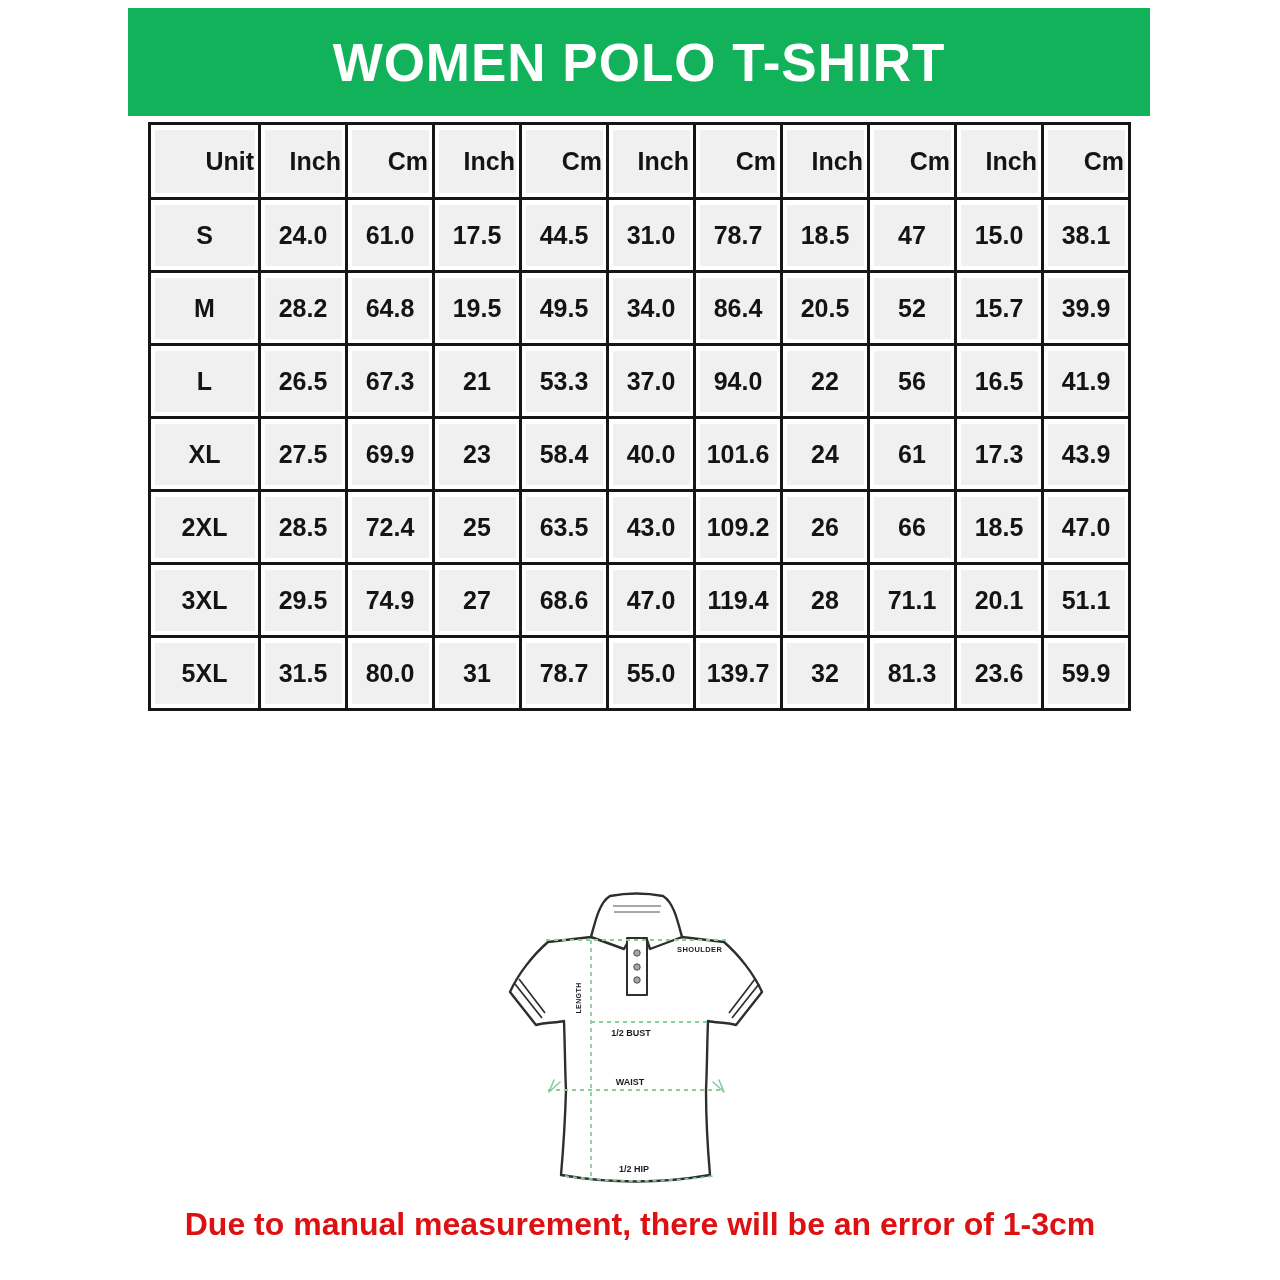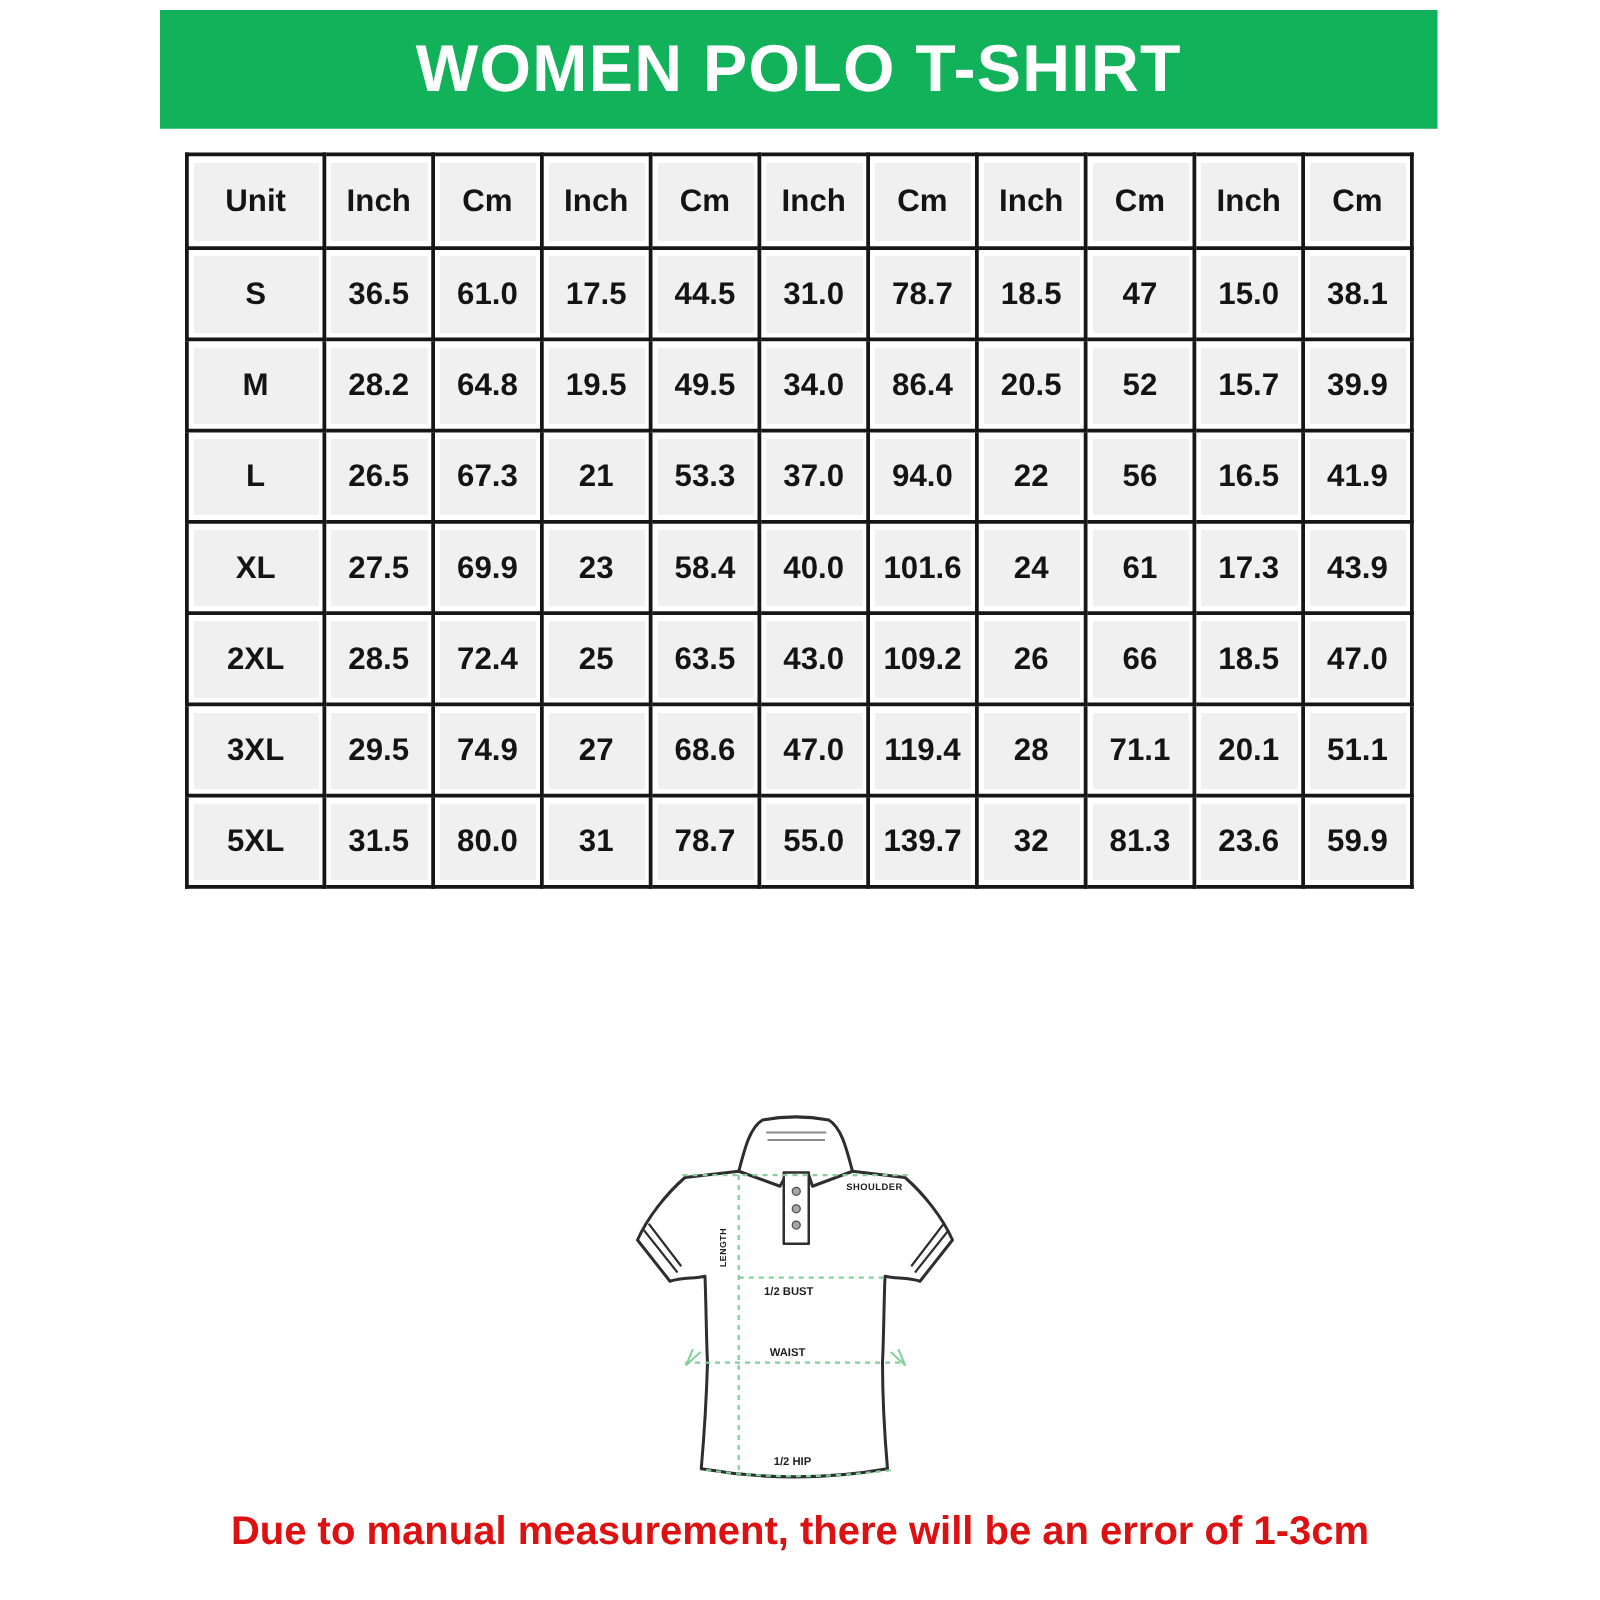--- a/index.html
+++ b/index.html
@@ -9,21 +9,21 @@
     background: #ffffff;
     font-family: "Liberation Sans", sans-serif;
     position: relative;
     overflow: hidden;
   }
   .page { position: relative; width: 1280px; height: 1280px; background: #ffffff; }
 
   
   .banner {
     position: absolute; left: 128px; top: 8px;
-    width: 1022px; height: 95px;
+    width: 1022px; height: 108px;
     background: #12b25b;
     display: flex; align-items: center; justify-content: center;
   }
   .banner-title {
     margin: 0;
     color: #ffffff;
     font-size: 53px;
     font-weight: 700;
     letter-spacing: 1px;
     white-space: nowrap;
@@ -43,21 +43,21 @@
     background-clip: content-box;
     padding: 5px 4px;
     text-align: center;
     vertical-align: middle;
     color: #141414;
     overflow: hidden;
   }
   .size-table thead th { height: 62px; }
   .size-table tbody td { height: 60px; }
   .group-row th { font-size: 26px; font-weight: 700; }
-  .unit-row th  { font-size: 25px; font-weight: 700; }
+  .unit-row th  { font-size: 25px; font-weight: 700; text-align: right; }
   .size-table tbody td { font-size: 25px; font-weight: 700; }
   .size-cell { font-weight: 700; }
 
   
   .shirt-wrap {
     position: absolute; left: 478px; top: 880px;
     width: 320px; height: 330px;
   }
   .shirt-wrap svg { display: block; width: 320px; height: 330px; }
   .shirt-wrap text {
@@ -111,21 +111,21 @@
         <th>Inch</th>
         <th>Cm</th>
         <th>Inch</th>
         <th>Cm</th>
       </tr>
     </thead>
     <tbody>
 
         <tr>
           <td class="size-cell">S</td>
-          <td>36.5</td>
+          <td>24.0</td>
           <td>61.0</td>
           <td>17.5</td>
           <td>44.5</td>
           <td>31.0</td>
           <td>78.7</td>
           <td>18.5</td>
           <td>47</td>
           <td>15.0</td>
           <td>38.1</td>
         </tr>

